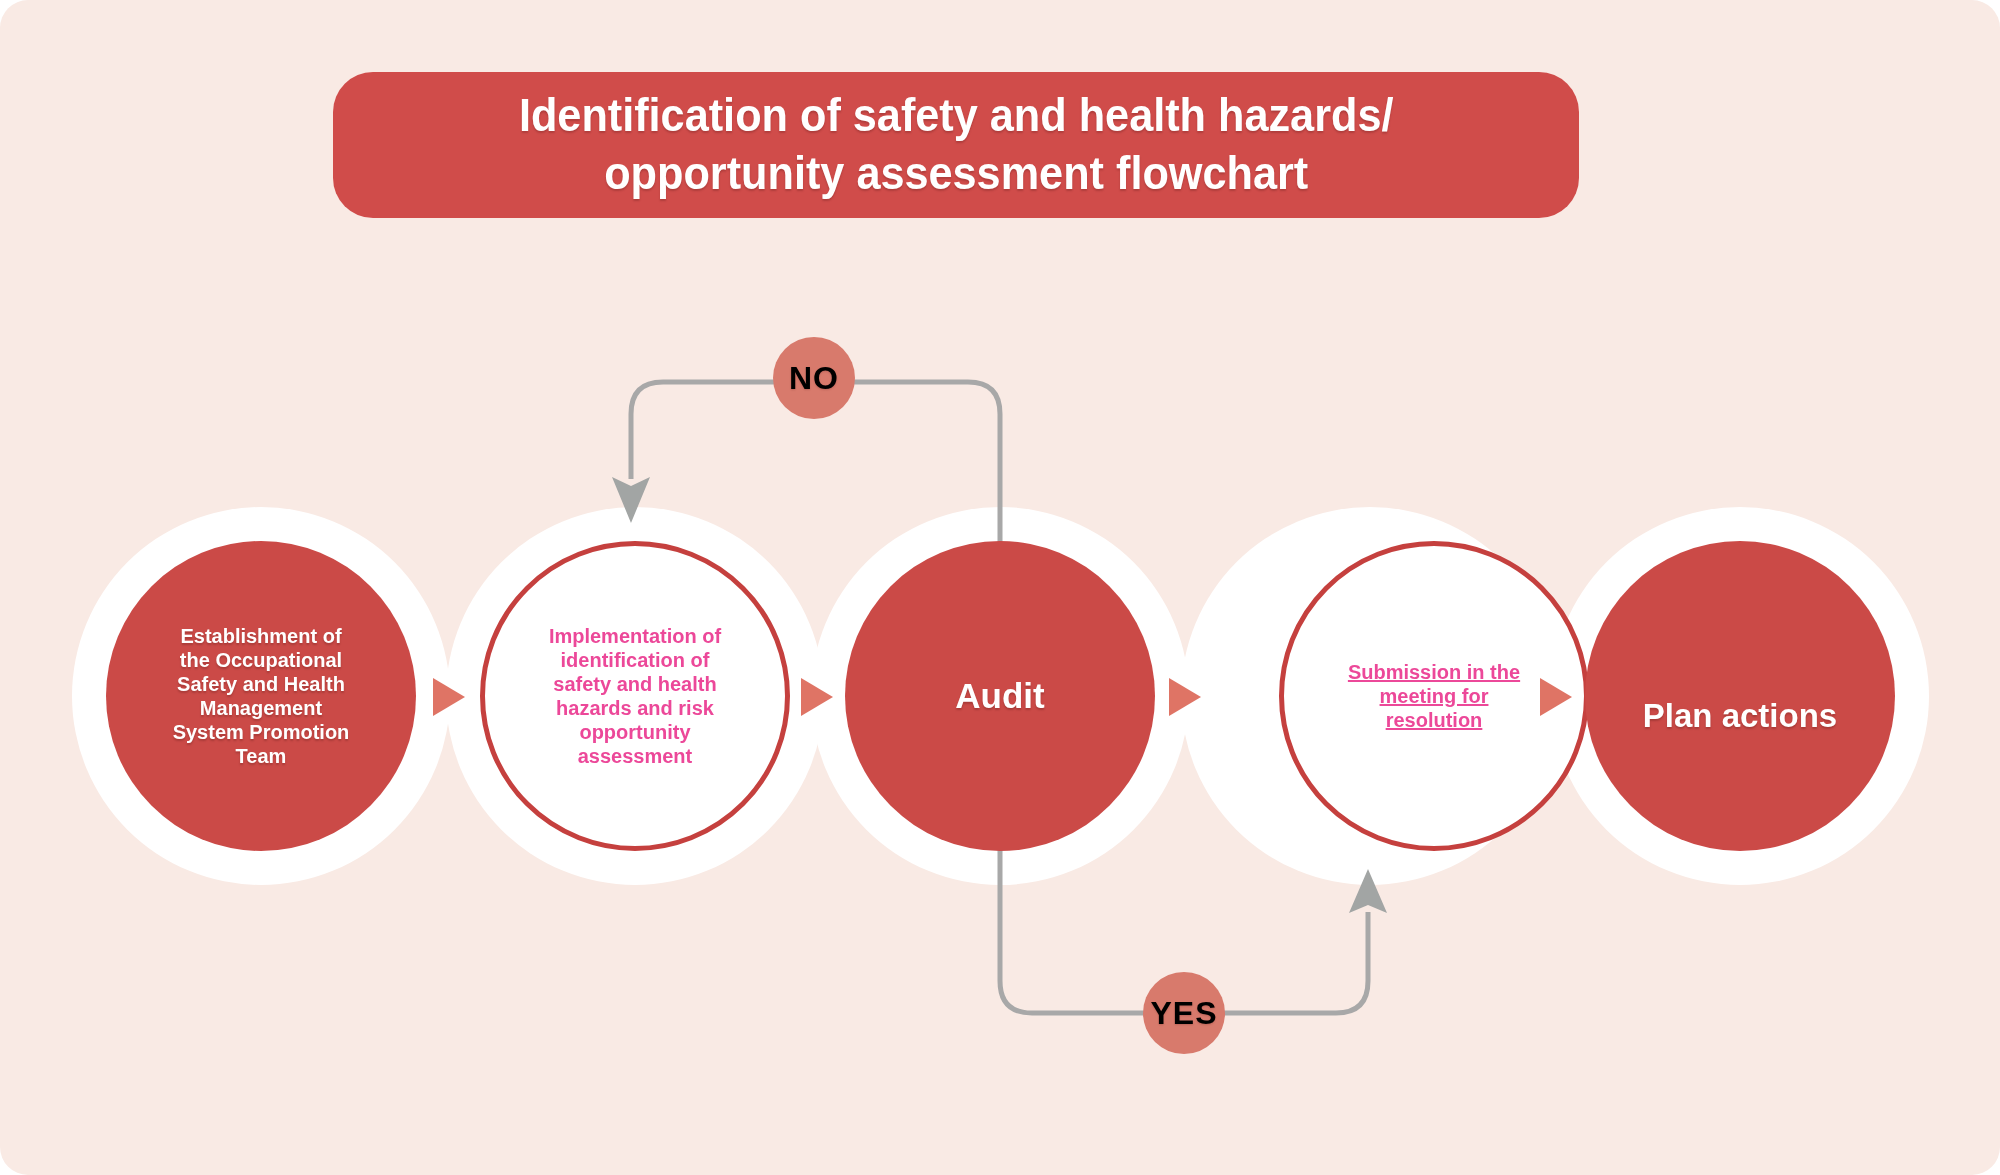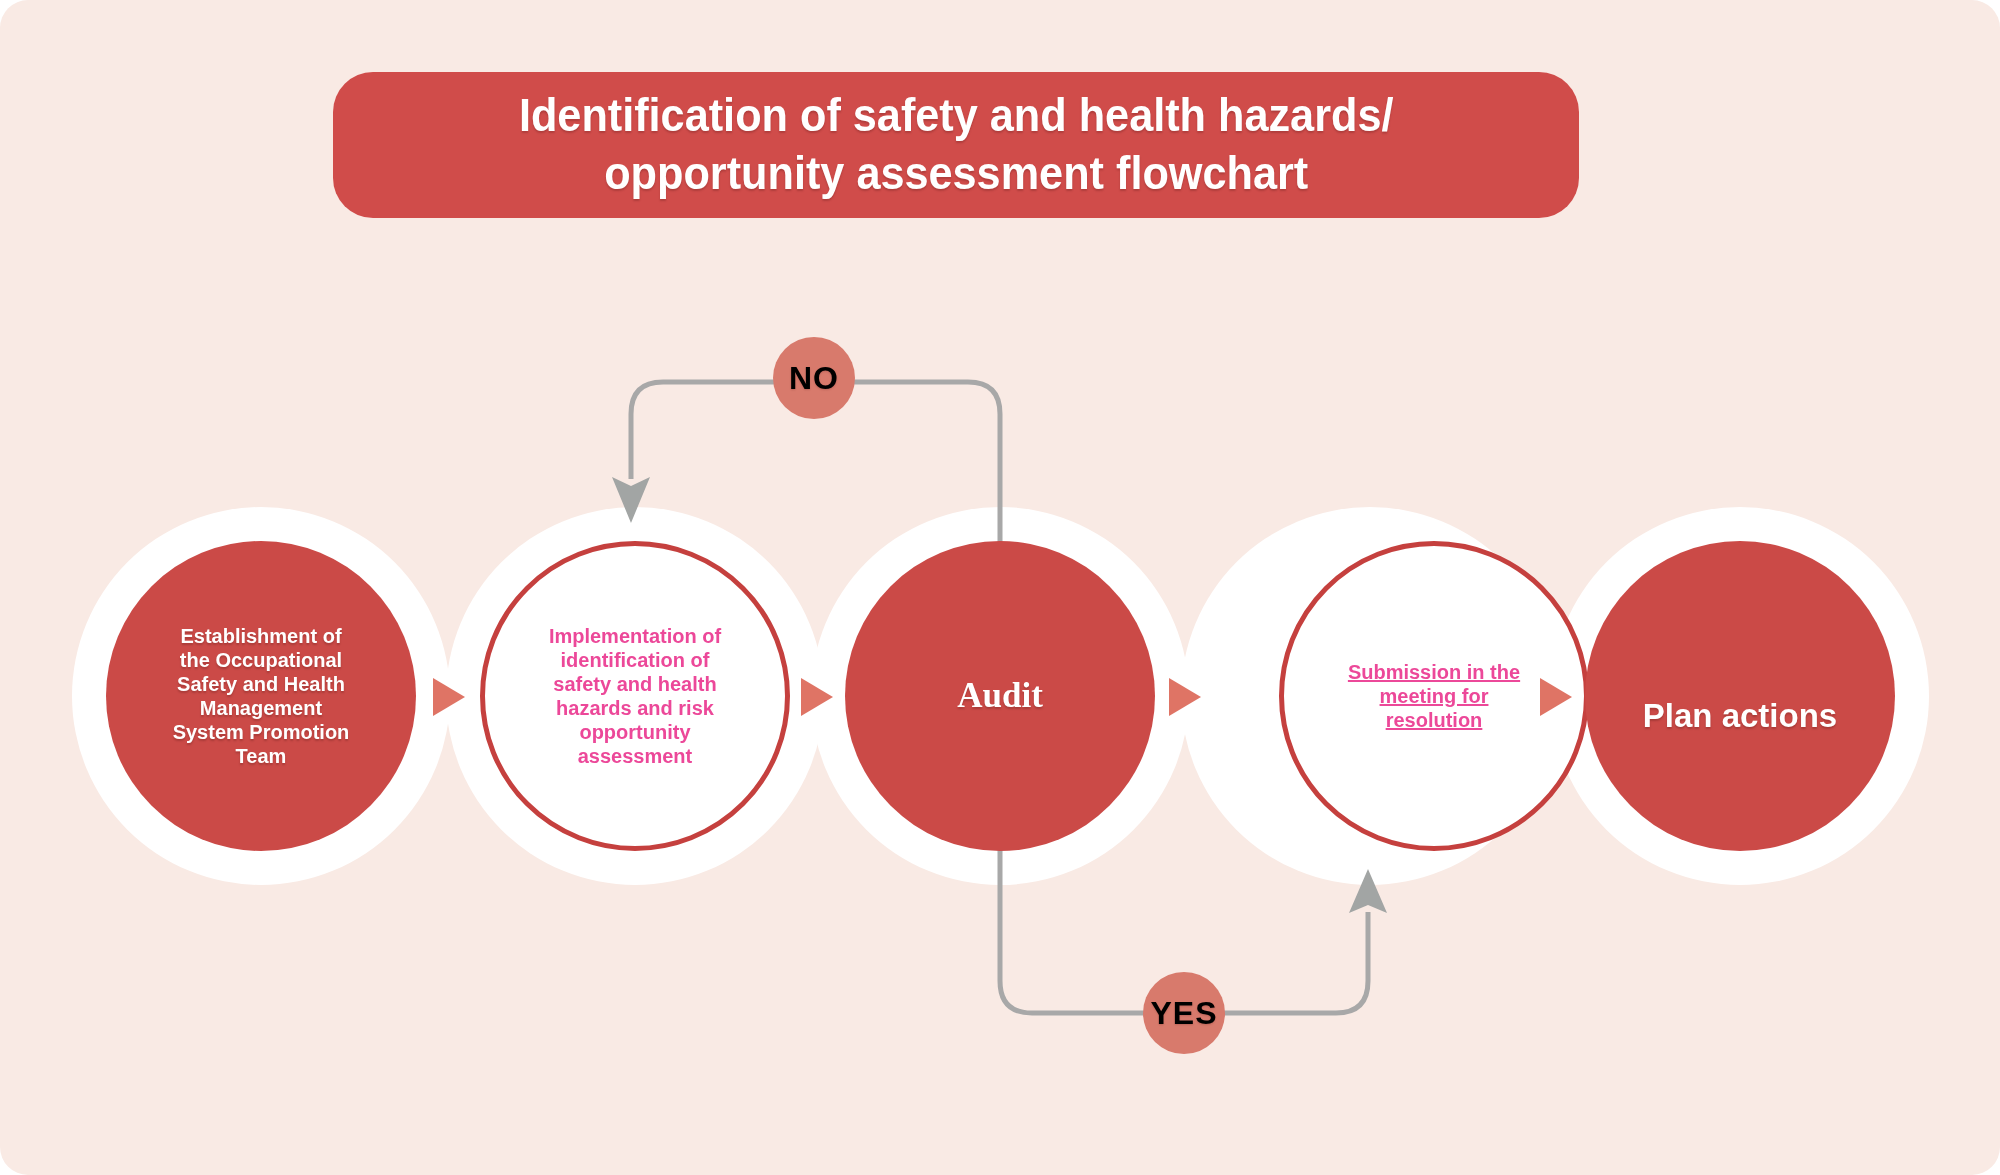--- a/index.html
+++ b/index.html
@@ -54,21 +54,21 @@
     color:#ec4899;
   }
   .node-label{
     font-weight:bold;
     white-space:pre-line;
     line-height:1.2;
     padding:0 14px;
   }
   .label-sm{font-size:20px;}
   .label-md{font-size:33px;margin-top:40px;}
-  .label-lg{font-size:35px;font-family:Liberation Serif, serif;}
+  .label-lg{font-size:35px;}
   
   .flow-arrow{
     position:absolute;top:678px;
     width:0;height:0;
     border-top:19px solid transparent;
     border-bottom:19px solid transparent;
     border-left:32px solid #df7465;
   }
   .flow-arrow-1{left:433px;}
   .flow-arrow-2{left:801px;}

